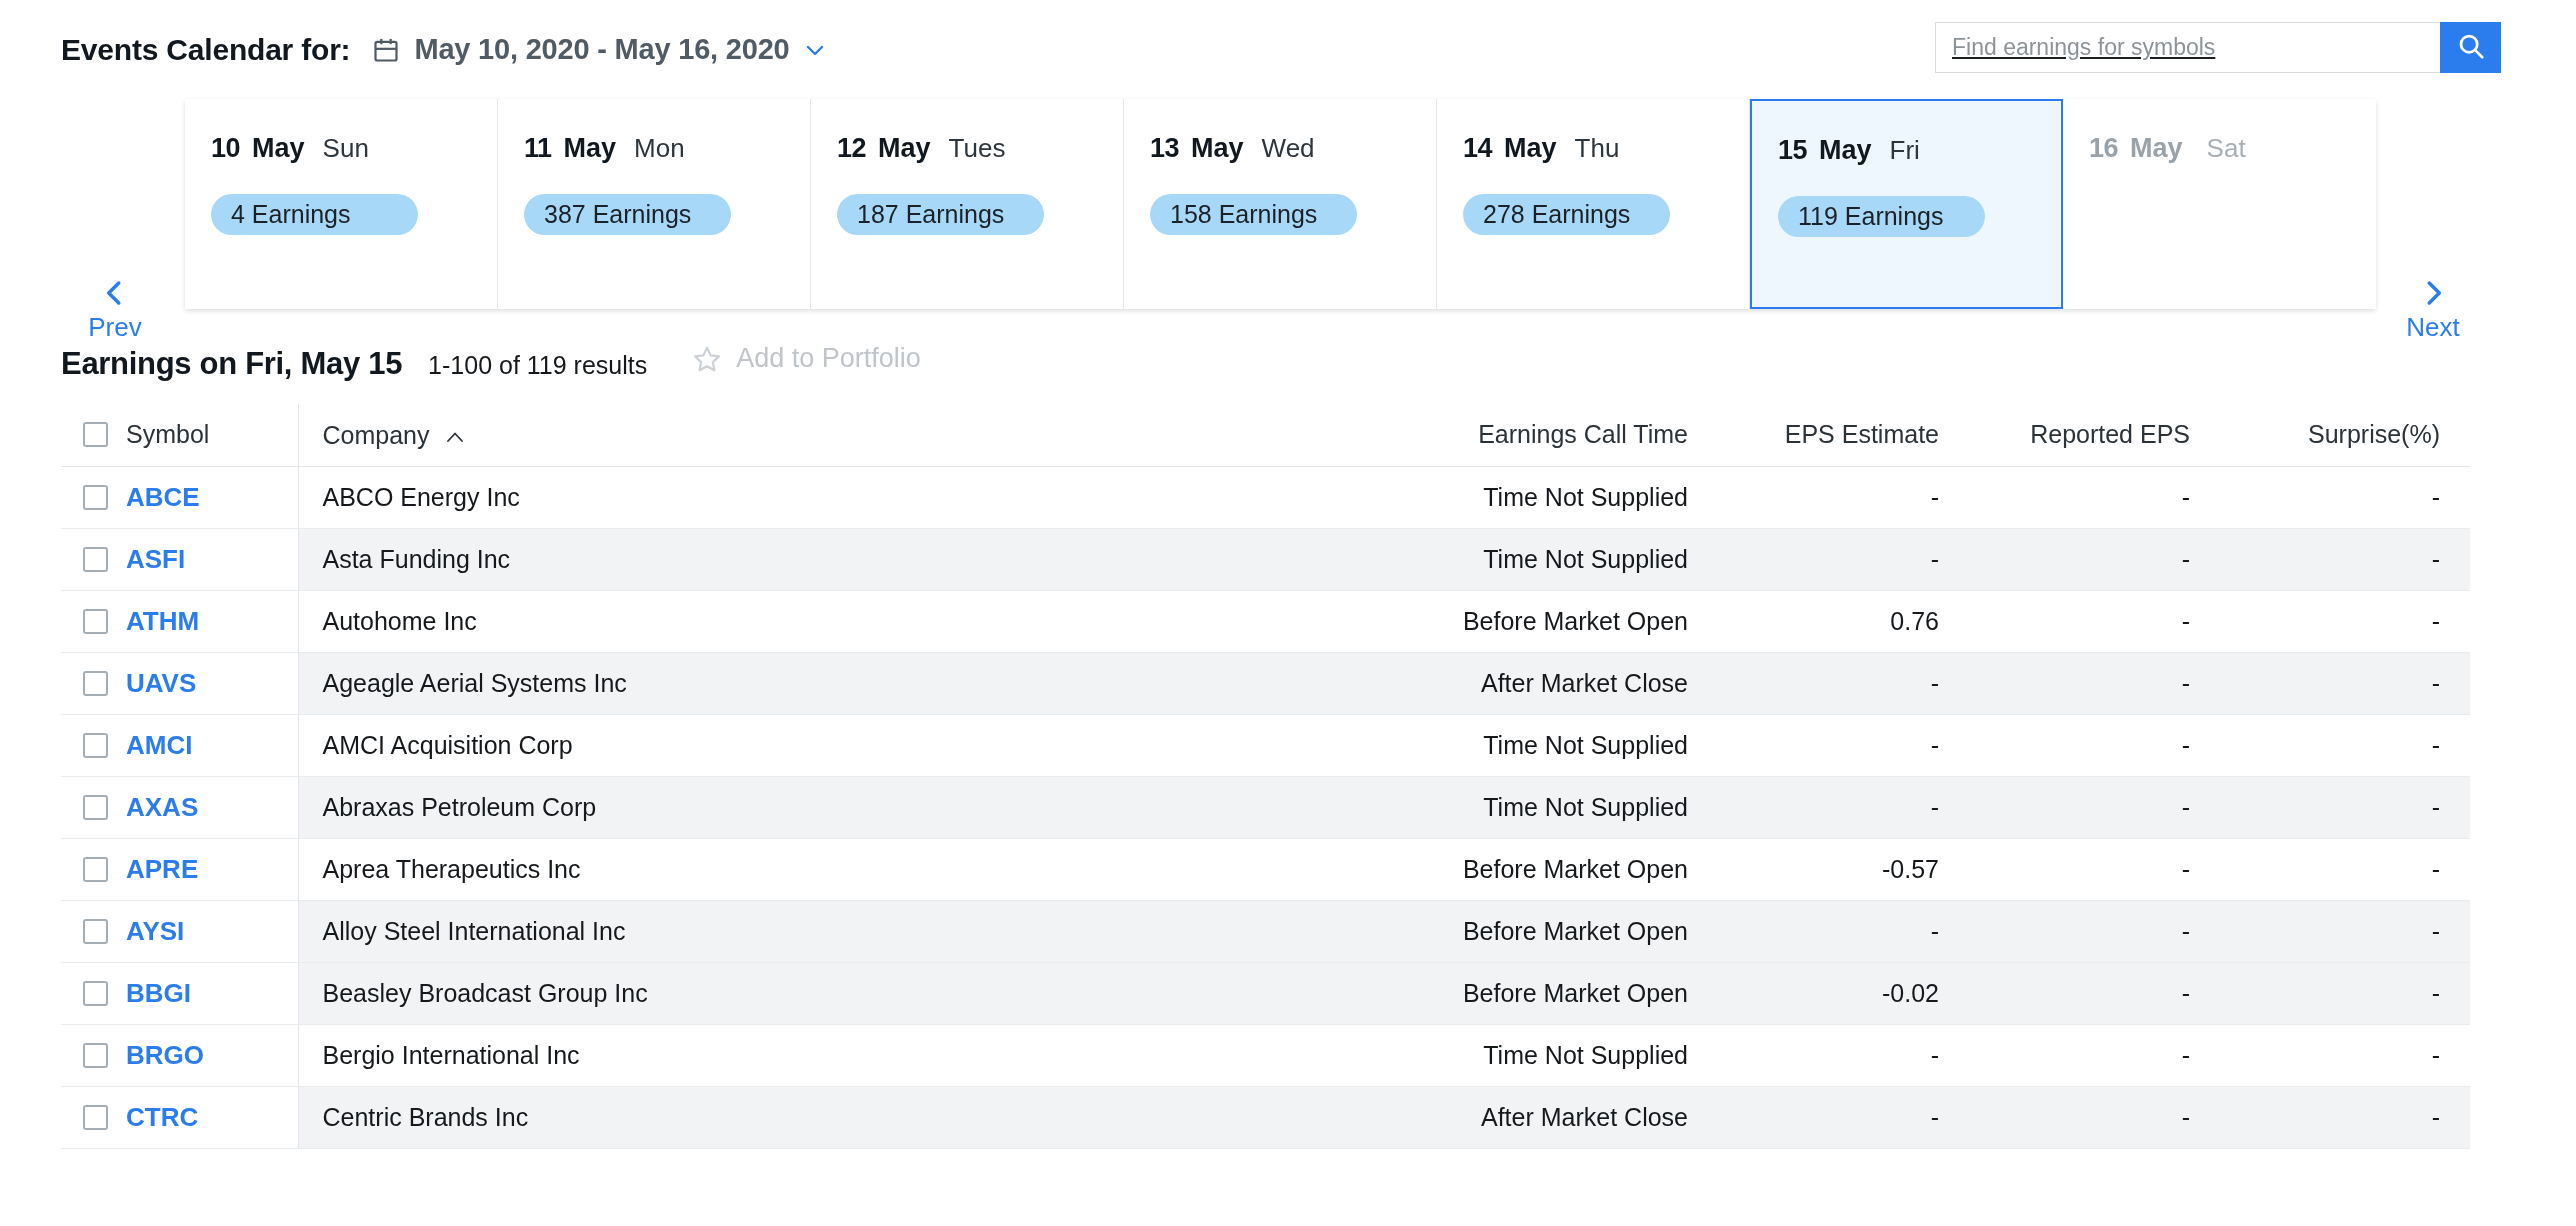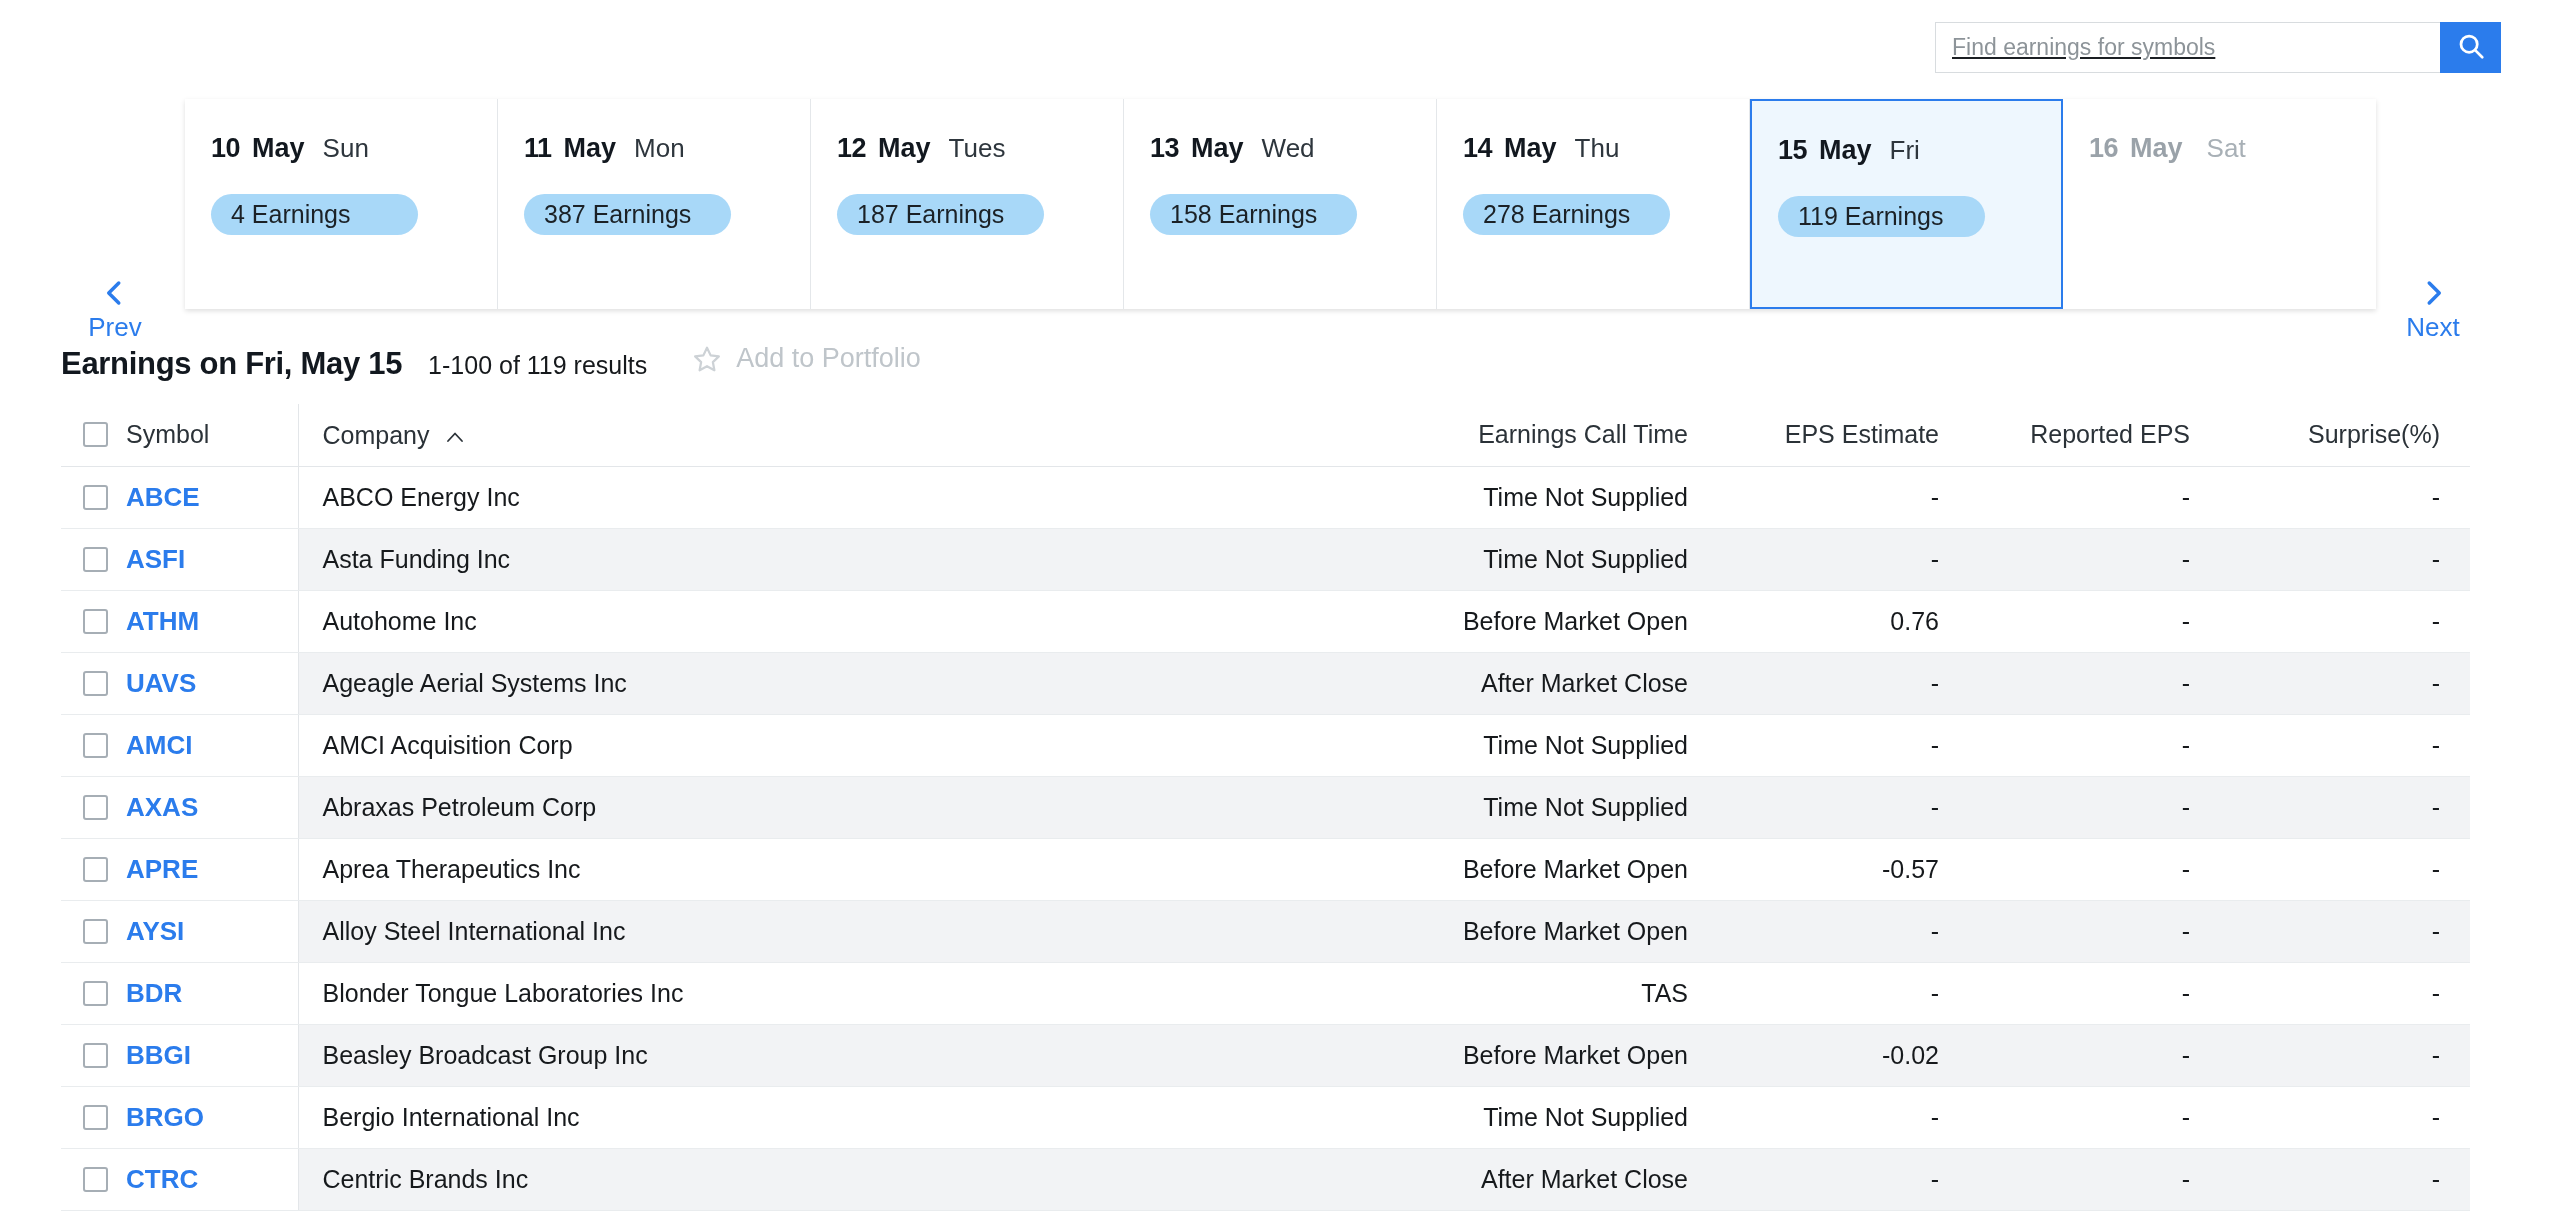--- a/index.html
+++ b/index.html
@@ -200,20 +200,40 @@
   tbody td.co { padding-left: 24px; color: #16191c; }
   tbody td.num { text-align: right; padding-right: 30px; color: #16191c; }
   tbody tr.odd td.co, tbody tr.odd td.num { background: #f2f3f5; }
   tbody tr.even td.co, tbody tr.even td.num { background: #ffffff; }
 </style>
 </head>
 <body>
 
 <div class="topbar">
 
+  <div class="cal-title">
+    <span class="cal-title-label">Events Calendar for:</span>
+
+    <span class="cal-icon">
+      <svg width="28" height="28" viewBox="0 0 24 24" fill="none" stroke="#515b65" stroke-width="1.9">
+        <rect x="3" y="5" width="18" height="16" rx="1.5"></rect>
+        <line x1="3" y1="11" x2="21" y2="11"></line>
+        <line x1="8" y1="2.5" x2="8" y2="7"></line>
+        <line x1="16" y1="2.5" x2="16" y2="7"></line>
+      </svg>
+    </span>
+
+    <span class="cal-range">May 10, 2020 - May 16, 2020</span>
+
+    <span class="cal-caret">
+      <svg width="24" height="24" viewBox="0 0 24 24" fill="none" stroke="#2b7cec" stroke-width="2.4" stroke-linecap="round" stroke-linejoin="round">
+        <polyline points="5,9 12,16 19,9"></polyline>
+      </svg>
+    </span>
+  </div>
 
   <div class="searchwrap">
     <input class="search-input" type="text" placeholder="Find earnings for symbols" style="">
     <button class="search-btn">
       <span>
         <svg width="30" height="30" viewBox="0 0 24 24" fill="none" stroke="#ffffff" stroke-width="2.2" stroke-linecap="round">
           <circle cx="10.5" cy="10.5" r="6.5"></circle>
           <line x1="15.5" y1="15.5" x2="21" y2="21"></line>
         </svg>
       </span>
@@ -433,33 +453,20 @@
               <span class="chk"></span>
               <span class="chk-lbl sym-link">AYSI</span>
             </span>
           </td>
           <td class="co">Alloy Steel International Inc</td>
           <td class="num">Before Market Open</td>
           <td class="num">-</td>
           <td class="num">-</td>
           <td class="num">-</td>
         </tr>
-        <tr class="even">
-          <td class="sym">
-            <span class="chkcell">
-              <span class="chk"></span>
-              <span class="chk-lbl sym-link">BDR</span>
-            </span>
-          </td>
-          <td class="co">Blonder Tongue Laboratories Inc</td>
-          <td class="num">TAS</td>
-          <td class="num">-</td>
-          <td class="num">-</td>
-          <td class="num">-</td>
-        </tr>
         <tr class="odd">
           <td class="sym">
             <span class="chkcell">
               <span class="chk"></span>
               <span class="chk-lbl sym-link">BBGI</span>
             </span>
           </td>
           <td class="co">Beasley Broadcast Group Inc</td>
           <td class="num">Before Market Open</td>
           <td class="num">-0.02</td>

